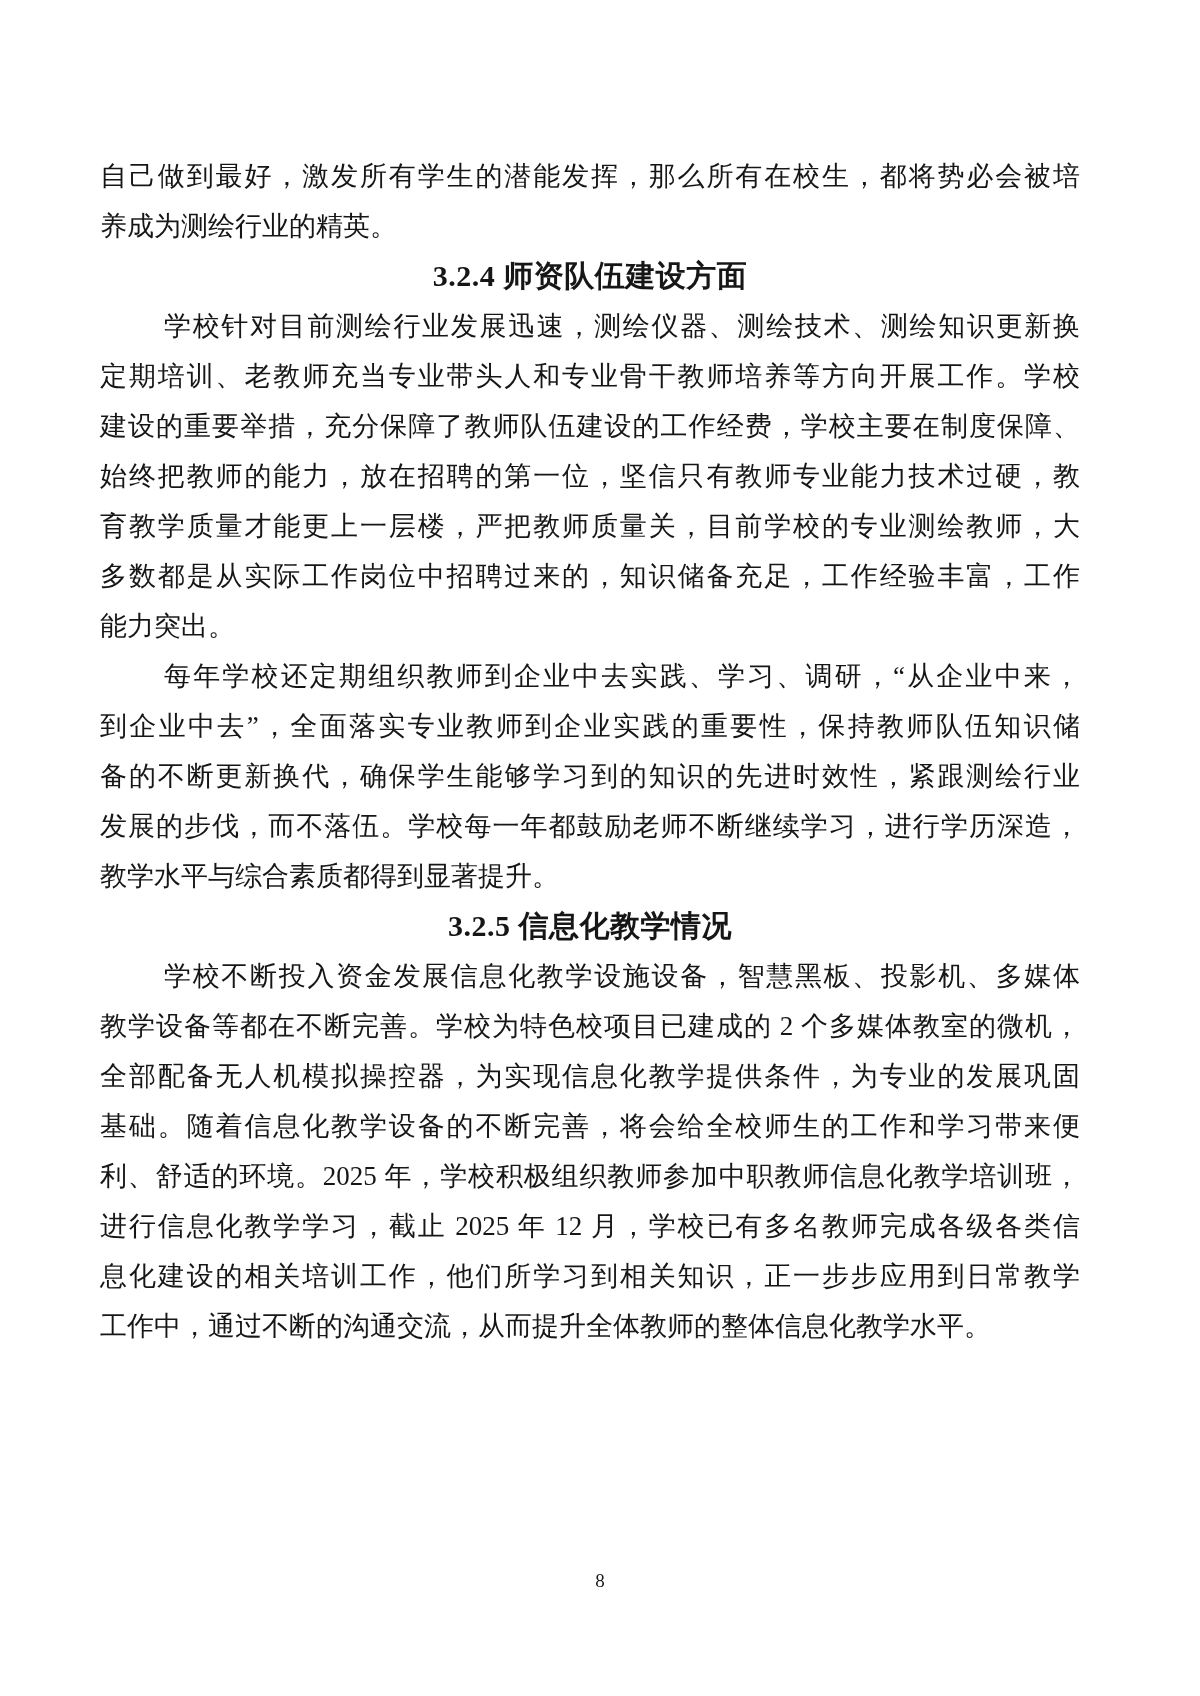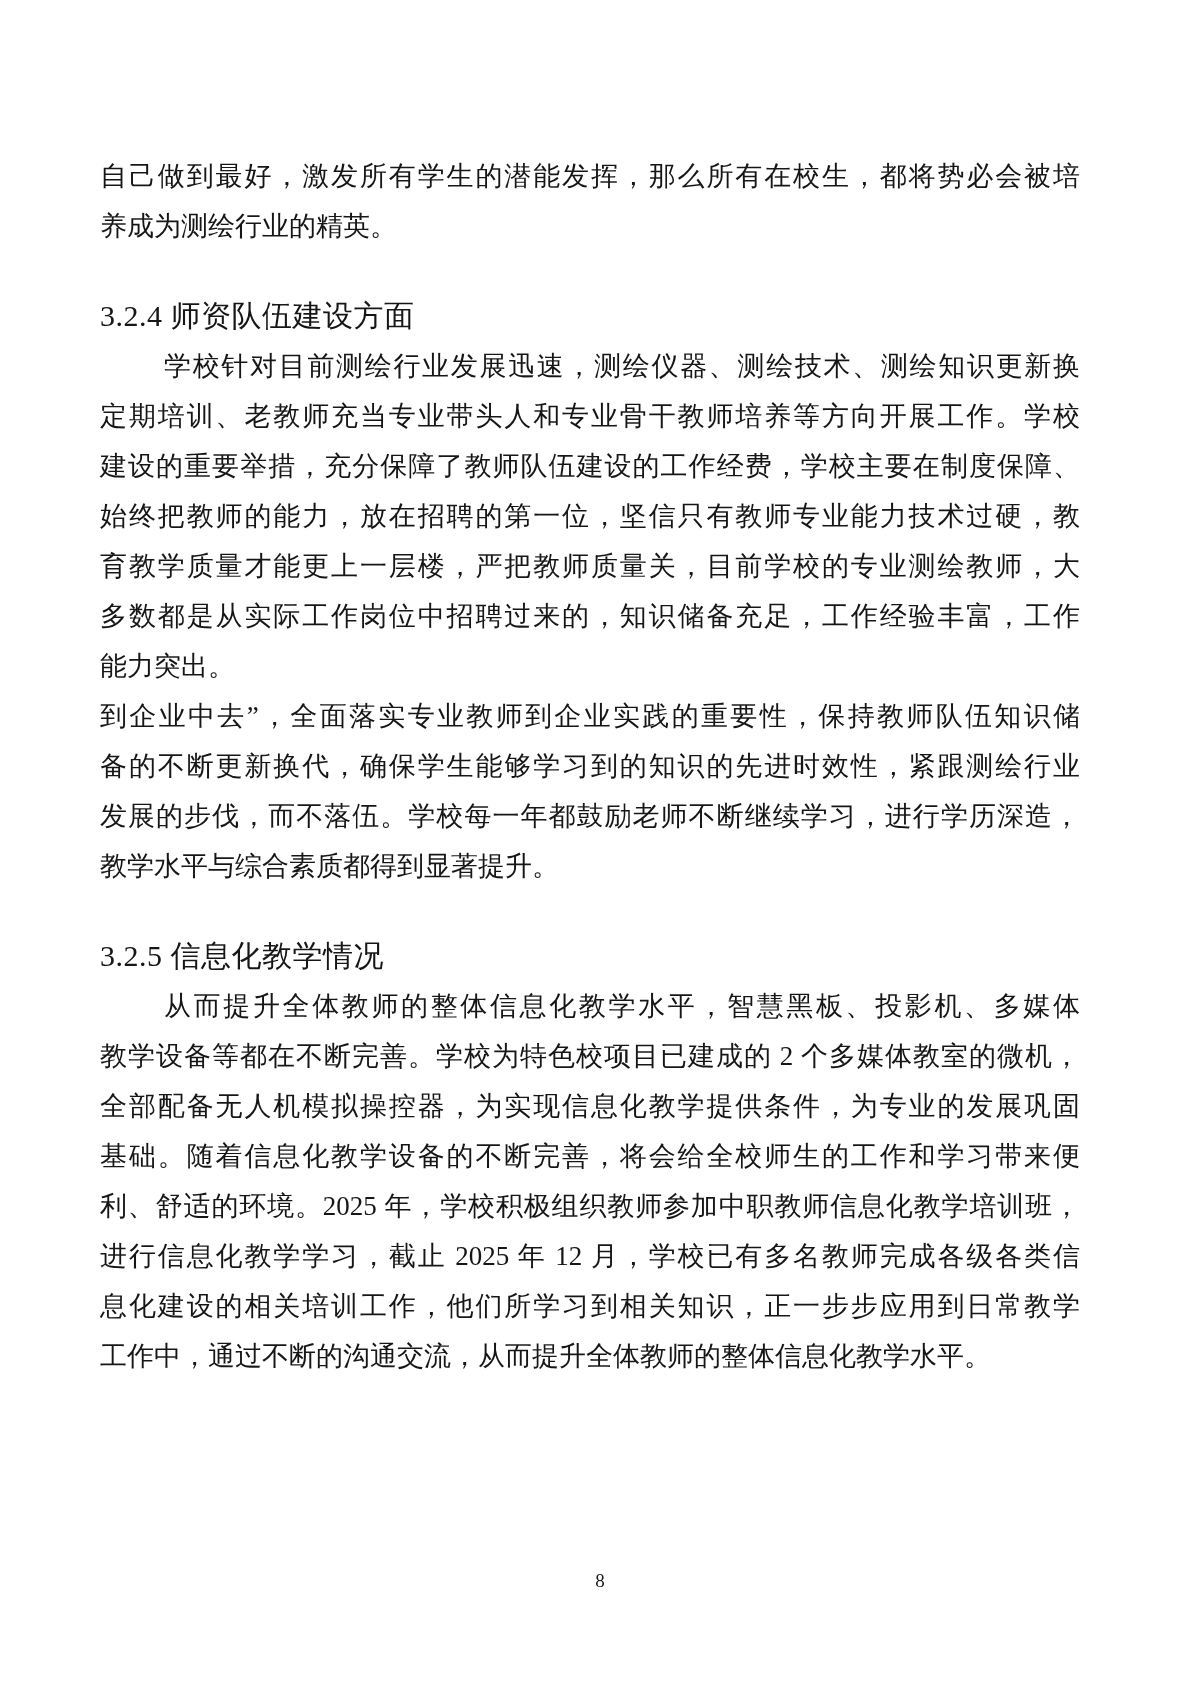--- a/index.html
+++ b/index.html
@@ -40,24 +40,23 @@
     text-align: center;
     text-align-last: left;
   }
   .line.indent {
     padding-left: 64px;
   }
   .heading {
     height: 50px;
     line-height: 50px;
     font-size: 30px;
-    font-weight: normal;
+    font-weight: bold;
     letter-spacing: 0.5px;
-    text-align: left;
-    margin-top: 40px;
+    text-align: center;
   }
   .footer {
     position: absolute;
     left: 0;
     top: 1568px;
     width: 1200px;
     text-align: center;
     font-size: 19px;
     line-height: 26px;
     color: #1a1a1a;
@@ -76,28 +75,29 @@
       <div class="para">
         <div class="line indent">学校针对目前测绘行业发展迅速，测绘仪器、测绘技术、测绘知识更新换</div>
         <div class="line">定期培训、老教师充当专业带头人和专业骨干教师培养等方向开展工作。学校</div>
         <div class="line">建设的重要举措，充分保障了教师队伍建设的工作经费，学校主要在制度保障、</div>
         <div class="line">始终把教师的能力，放在招聘的第一位，坚信只有教师专业能力技术过硬，教</div>
         <div class="line">育教学质量才能更上一层楼，严把教师质量关，目前学校的专业测绘教师，大</div>
         <div class="line">多数都是从实际工作岗位中招聘过来的，知识储备充足，工作经验丰富，工作</div>
         <div class="line last">能力突出。</div>
       </div>
       <div class="para">
+        <div class="line indent">每年学校还定期组织教师到企业中去实践、学习、调研，“从企业中来，</div>
         <div class="line">到企业中去”，全面落实专业教师到企业实践的重要性，保持教师队伍知识储</div>
         <div class="line">备的不断更新换代，确保学生能够学习到的知识的先进时效性，紧跟测绘行业</div>
         <div class="line">发展的步伐，而不落伍。学校每一年都鼓励老师不断继续学习，进行学历深造，</div>
         <div class="line last">教学水平与综合素质都得到显著提升。</div>
       </div>
       <div class="heading">3.2.5 信息化教学情况</div>
       <div class="para">
-        <div class="line indent">从而提升全体教师的整体信息化教学水平，智慧黑板、投影机、多媒体</div>
+        <div class="line indent">学校不断投入资金发展信息化教学设施设备，智慧黑板、投影机、多媒体</div>
         <div class="line">教学设备等都在不断完善。学校为特色校项目已建成的 2 个多媒体教室的微机，</div>
         <div class="line">全部配备无人机模拟操控器，为实现信息化教学提供条件，为专业的发展巩固</div>
         <div class="line">基础。随着信息化教学设备的不断完善，将会给全校师生的工作和学习带来便</div>
         <div class="line">利、舒适的环境。2025 年，学校积极组织教师参加中职教师信息化教学培训班，</div>
         <div class="line">进行信息化教学学习，截止 2025 年 12 月，学校已有多名教师完成各级各类信</div>
         <div class="line">息化建设的相关培训工作，他们所学习到相关知识，正一步步应用到日常教学</div>
         <div class="line last">工作中，通过不断的沟通交流，从而提升全体教师的整体信息化教学水平。</div>
       </div>
     </div>
   <div class="footer">

